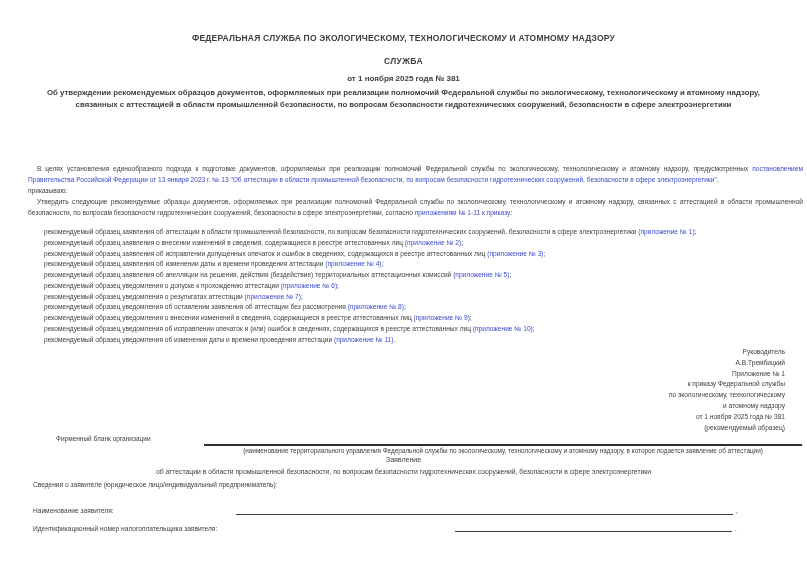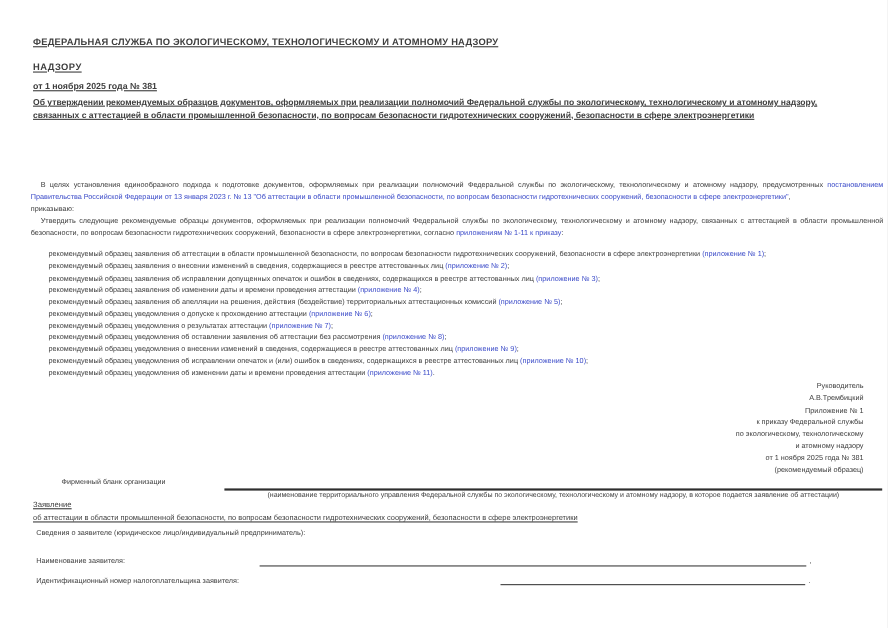--- a/index.html
+++ b/index.html
@@ -3,21 +3,21 @@
 <meta charset="utf-8">
 <style>
   html,body { margin:0; padding:0; background:#e8e8e8; }
   .page {
     position:relative; width:807px; height:571px; margin:0 auto;
     background:#ffffff; overflow:hidden;
     font-family:"Liberation Sans","DejaVu Sans",sans-serif;
     color:#3e3e3e;
     -webkit-font-smoothing:antialiased;
   }
-  .centered { position:absolute; left:30px; right:30px; text-align:left;text-decoration:underline; }
+  .centered { position:absolute; left:30px; right:30px; text-align:center; }
   .agency   { top:33px;  font-weight:700; font-size:8.5px; letter-spacing:.2px; }
   .doctype  { top:56px;  font-weight:700; font-size:8.5px; letter-spacing:.4px; }
   .docdate  { top:74px;  font-weight:700; font-size:8px; }
   .doctitle { top:87px;  font-weight:700; font-size:7.8px; line-height:11.5px; }
 
   .preamble {
     position:absolute; top:164px; left:28px; width:775px;
     font-size:6.6px; line-height:10.9px; text-align:justify;
   }
   .preamble p { margin:0; text-indent:9px; }
@@ -53,21 +53,21 @@
   .fill-1      { left:236px; top:505px; width:497px; height:9px; }
   .fill-2      { left:455px; top:522px; width:277px; height:9px; }
   .field-tail  { position:absolute; font-size:6.6px; }
 </style>
 </head>
 <body>
 
 <div class="page" style="color: rgb(62, 62, 62);">
 
   <div class="centered agency">ФЕДЕРАЛЬНАЯ СЛУЖБА ПО ЭКОЛОГИЧЕСКОМУ, ТЕХНОЛОГИЧЕСКОМУ И АТОМНОМУ НАДЗОРУ</div>
-  <div class="centered doctype">НАДЗОРУ</div>
+  <div class="centered doctype">СЛУЖБА</div>
   <div class="centered docdate">от 1 ноября 2025 года № 381</div>
   <div class="centered doctitle">Об утверждении рекомендуемых образцов документов, оформляемых при реализации полномочий Федеральной службы по экологическому, технологическому и атомному надзору, связанных с аттестацией в области промышленной безопасности, по вопросам безопасности гидротехнических сооружений, безопасности в сфере электроэнергетики</div>
 
   <div class="preamble">
     <p><span>В целях установления единообразного подхода к подготовке документов, оформляемых при реализации полномочий Федеральной службы по экологическому, технологическому и атомному надзору, предусмотренных </span><a class="doc-link">постановлением Правительства Российской Федерации от 13 января 2023 г. № 13 "Об аттестации в области промышленной безопасности, по вопросам безопасности гидротехнических сооружений, безопасности в сфере электроэнергетики"</a><span>,</span></p>
     <p class="no-indent">приказываю:</p>
     <p><span>Утвердить следующие рекомендуемые образцы документов, оформляемых при реализации полномочий Федеральной службы по экологическому, технологическому и атомному надзору, связанных с аттестацией в области промышленной безопасности, по вопросам безопасности гидротехнических сооружений, безопасности в сфере электроэнергетики, согласно </span><a class="doc-link">приложениям № 1-11 к приказу</a><span>:</span></p>
   </div>
 
   <div class="order-list">

